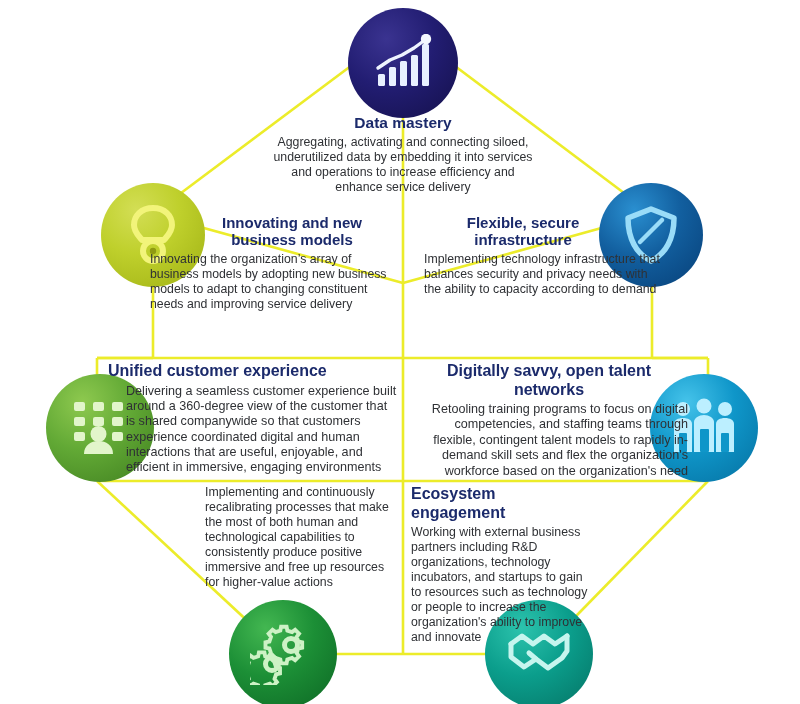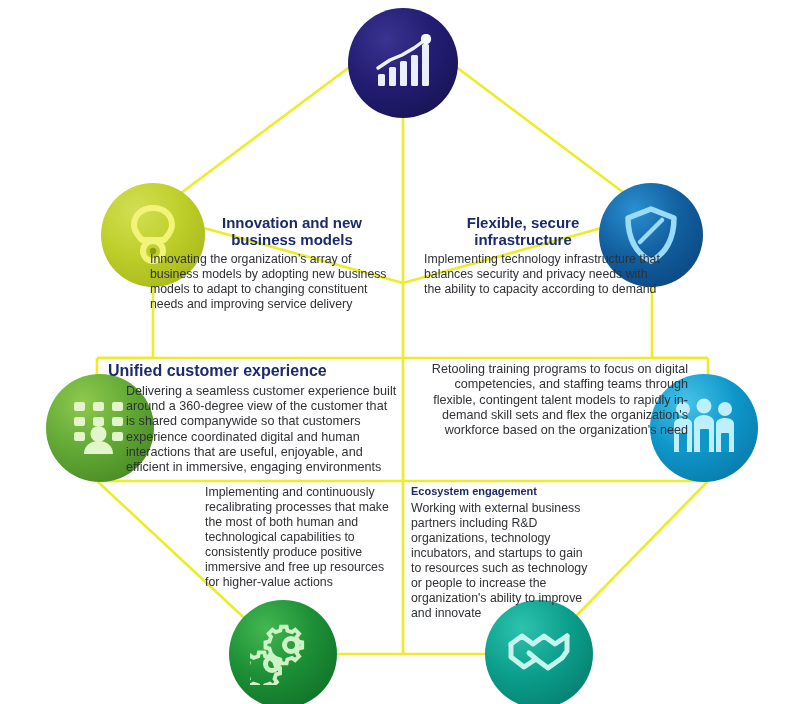--- a/index.html
+++ b/index.html
@@ -131,33 +131,37 @@
         <rect x="17" y="33" width="7" height="19" rx="1.5"></rect>
         <rect x="28" y="27" width="7" height="25" rx="1.5"></rect>
         <rect x="39" y="21" width="7" height="31" rx="1.5"></rect>
         <rect x="50" y="10" width="7" height="42" rx="1.5"></rect>
       </g>
       <polyline points="6,34 18,26 30,21 42,14 53,6" fill="none" stroke="#eef4ff" stroke-width="3.4" stroke-linecap="round" stroke-linejoin="round"></polyline>
       <circle cx="54" cy="5" r="5.2" fill="#f4f8ff"></circle>
     </svg>
   </div>
 
+  <div class="block t-center" id="b-data">
+    <div class="hd">Data mastery</div>
+    <div class="bd">Aggregating, activating and connecting siloed, underutilized data by embedding it into services and operations to increase efficiency and enhance service delivery</div>
+  </div>
 
   <div class="node-circle" id="n-innov" style="background: radial-gradient(circle at 34% 26%, #d3de55 0%, #bfd02c 42%, #9fb013 100%);">
     <svg width="56" height="66" viewBox="0 0 56 66">
       <g fill="none" stroke="#f2f47a" stroke-width="6" stroke-linecap="round" stroke-linejoin="round">
         <path d="M28 6 C16 6 9 14 9 23 C9 30 14 34 17 38 L39 38 C42 34 47 30 47 23 C47 14 40 6 28 6 Z"></path>
         <circle cx="28" cy="49" r="10"></circle>
       </g>
       <circle cx="28" cy="49" r="3.2" fill="#8f9a12"></circle>
     </svg>
   </div>
 
   <div class="block t-left" id="b-innov">
-    <div class="hd" style="text-align:center; padding-left:44px;">Innovation and new business models</div>
+    <div class="hd" style="text-align:center; padding-left:44px;">Innovating and new business models</div>
     <div class="bd">Innovating the organization’s array of business models by adopting new business models to adapt to changing constituent needs and improving service delivery</div>
   </div>
 
   <div class="node-circle" id="n-infra" style="background: radial-gradient(circle at 34% 26%, #2a8fd0 0%, #125f9f 45%, #073f77 100%);">
     <svg width="58" height="62" viewBox="0 0 58 62">
       <path d="M29 5 L52 14 C52 34 44 50 29 57 C14 50 6 34 6 14 Z" fill="none" stroke="#9adcf8" stroke-width="5.5" stroke-linejoin="round"></path>
       <path d="M18 38 L40 16" stroke="#9adcf8" stroke-width="4.5" stroke-linecap="round" fill="none"></path>
     </svg>
   </div>
 
@@ -200,20 +204,21 @@
       </g>
       <g fill="#0f96c9">
         <rect x="8" y="35" width="8" height="19" rx="1"></rect>
         <rect x="29" y="31" width="9" height="23" rx="1"></rect>
         <rect x="50" y="35" width="8" height="19" rx="1"></rect>
       </g>
     </svg>
   </div>
 
   <div class="block t-wideR" id="b-talent">
+    <div class="hd">Digitally savvy, open talent networks</div>
     <div class="bd">Retooling training programs to focus on digital competencies, and staffing teams through flexible, contingent talent models to rapidly in-demand skill sets and flex the organization's workforce based on the organization's need</div>
   </div>
 
   <div class="node-circle" id="n-workflow" style="background: radial-gradient(circle at 34% 26%, #43b751 0%, #1c8f36 45%, #0d6724 100%);">
     <svg width="66" height="62" viewBox="0 0 66 62">
       <g fill="none" stroke="#cdf2c5" stroke-width="5">
         <path d="M41 7 l6 2 4 -3 5 5 -3 4 2 6 5 1 0 7 -5 1 -2 6 3 4 -5 5 -4 -3 -6 2 -1 5 -7 0 -1 -5 -6 -2 -4 3 -5 -5 3 -4 -2 -6 -5 -1 0 -7 5 -1 2 -6 -3 -4 5 -5 4 3 6 -2 1 -5 7 0 z" transform="translate(-4,-1) scale(0.78) translate(12,4)"></path>
         <circle cx="41" cy="22" r="6.5"></circle>
         <path d="M21 30 l6 2 4 -3 5 5 -3 4 2 6 5 1 0 7 -5 1 -2 6 3 4 -5 5 -4 -3 -6 2 -1 5 -7 0 -1 -5 -6 -2 -4 3 -5 -5 3 -4 -2 -6 -5 -1 0 -7 5 -1 2 -6 -3 -4 5 -5 4 3 6 -2 1 -5 7 0 z" transform="translate(-9,-1) scale(0.78) translate(10,14)"></path>
         <circle cx="22" cy="41" r="6.5"></circle>
@@ -229,17 +234,17 @@
     <svg width="66" height="54" viewBox="0 0 66 54">
       <g fill="none" stroke="#c6f5ee" stroke-width="5" stroke-linejoin="round" stroke-linecap="round">
         <path d="M5 17 L16 9 L27 17 L38 9 L49 17 L61 9"></path>
         <path d="M5 17 L5 30 L18 40 L30 32 L42 41 L56 31 L61 24 L61 9"></path>
         <path d="M30 32 L23 26"></path>
       </g>
     </svg>
   </div>
 
   <div class="block t-left" id="b-eco">
-    <div class="hd" style="font-size:11px;">Ecosystem engagement</div>
+    <div class="hd" style="font-size:16px;">Ecosystem engagement</div>
     <div class="bd">Working with external business partners including R&amp;D organizations, technology incubators, and startups to gain to resources such as technology or people to increase the organization's ability to improve and innovate</div>
   </div>
 
 </div>
 
 </body></html>

